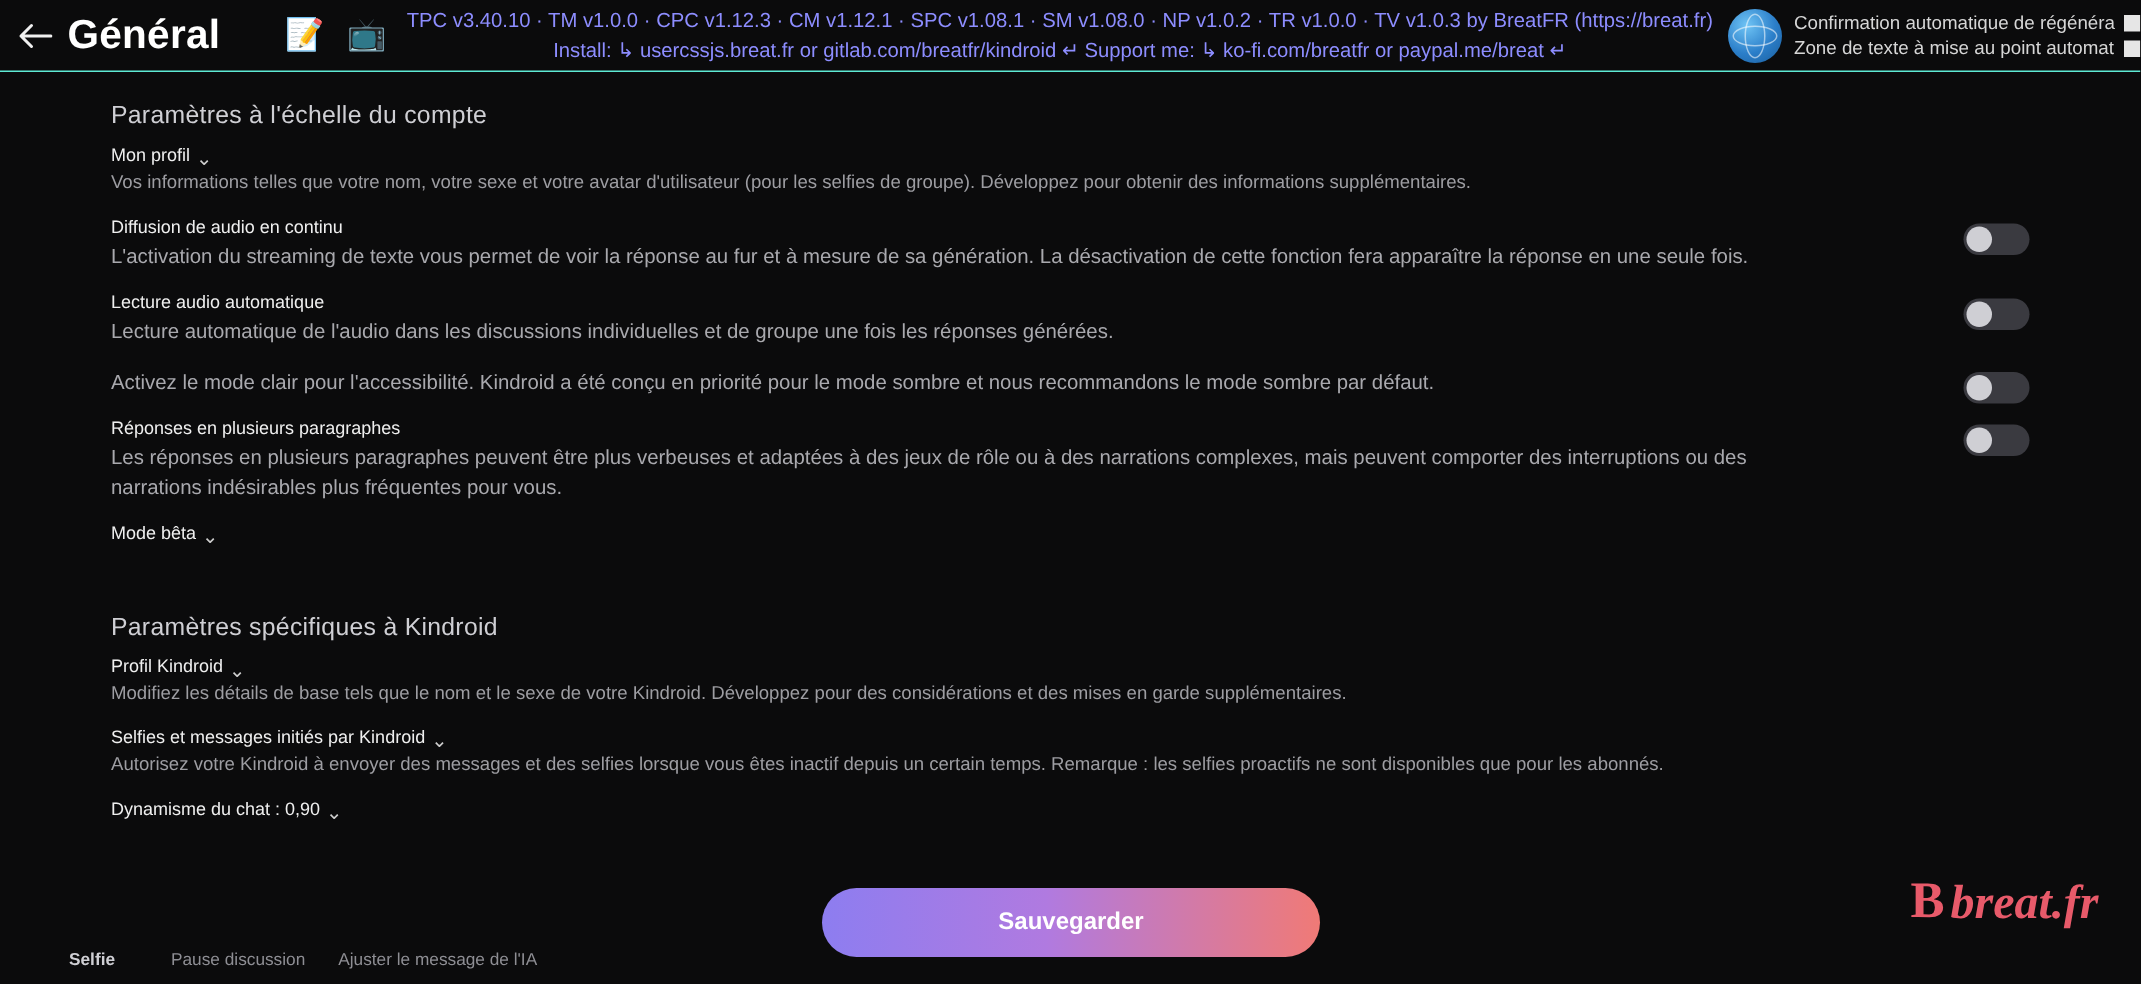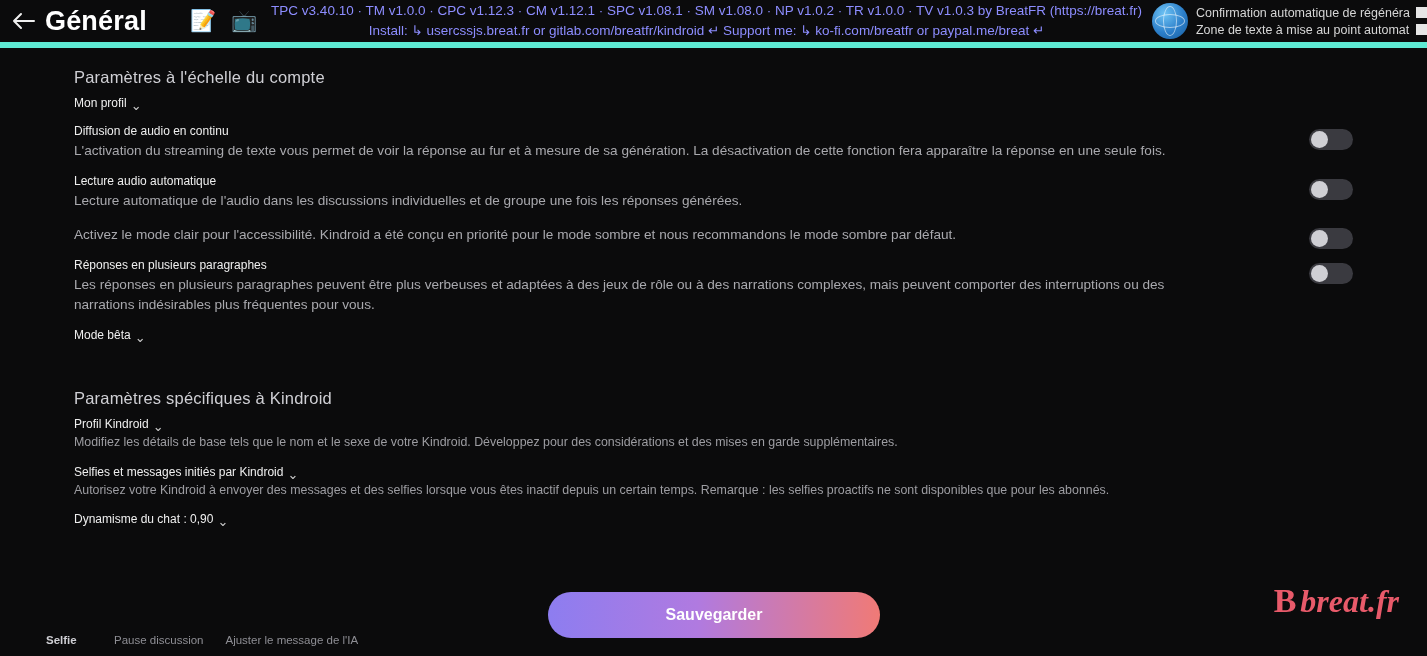--- a/index.html
+++ b/index.html
@@ -13,21 +13,21 @@
   #app { position: relative; width: 1427px; height: 656px; background: #0b0b0c; }
 
   
   .topbar {
     position: relative;
     height: 48px;
     background: #0b0b0c;
     display: flex;
     align-items: center;
     padding-left: 8px;
-    border-bottom: 6px solid #5eead4;
+    border-bottom: 1px solid #5eead4;
   }
   .back-arrow {
     width: 34px; height: 34px;
     display: flex; align-items: center; justify-content: center;
     color: #f0f0f0; font-size: 22px; line-height: 1;
     cursor: pointer;
   }
   .page-title {
     font-size: 27px;
     font-weight: bold;
@@ -259,20 +259,21 @@
 
   <div class="content">
 
     <div class="section-title">Paramètres à l'échelle du compte</div>
 
     <div class="row">
       <div class="row-head">
         <span class="row-title">Mon profil</span>
         <span class="chev">⌄</span>
       </div>
+      <div class="row-desc small">Vos informations telles que votre nom, votre sexe et votre avatar d'utilisateur (pour les selfies de groupe). Développez pour obtenir des informations supplémentaires.</div>
     </div>
 
     <div class="row">
       <div class="row-head">
         <span class="row-title">Diffusion de audio en continu</span>
       </div>
       <div class="row-desc">L'activation du streaming de texte vous permet de voir la réponse au fur et à mesure de sa génération. La désactivation de cette fonction fera apparaître la réponse en une seule fois.</div>
       <div class="toggle">
           <span class="knob"></span>
         </div>

